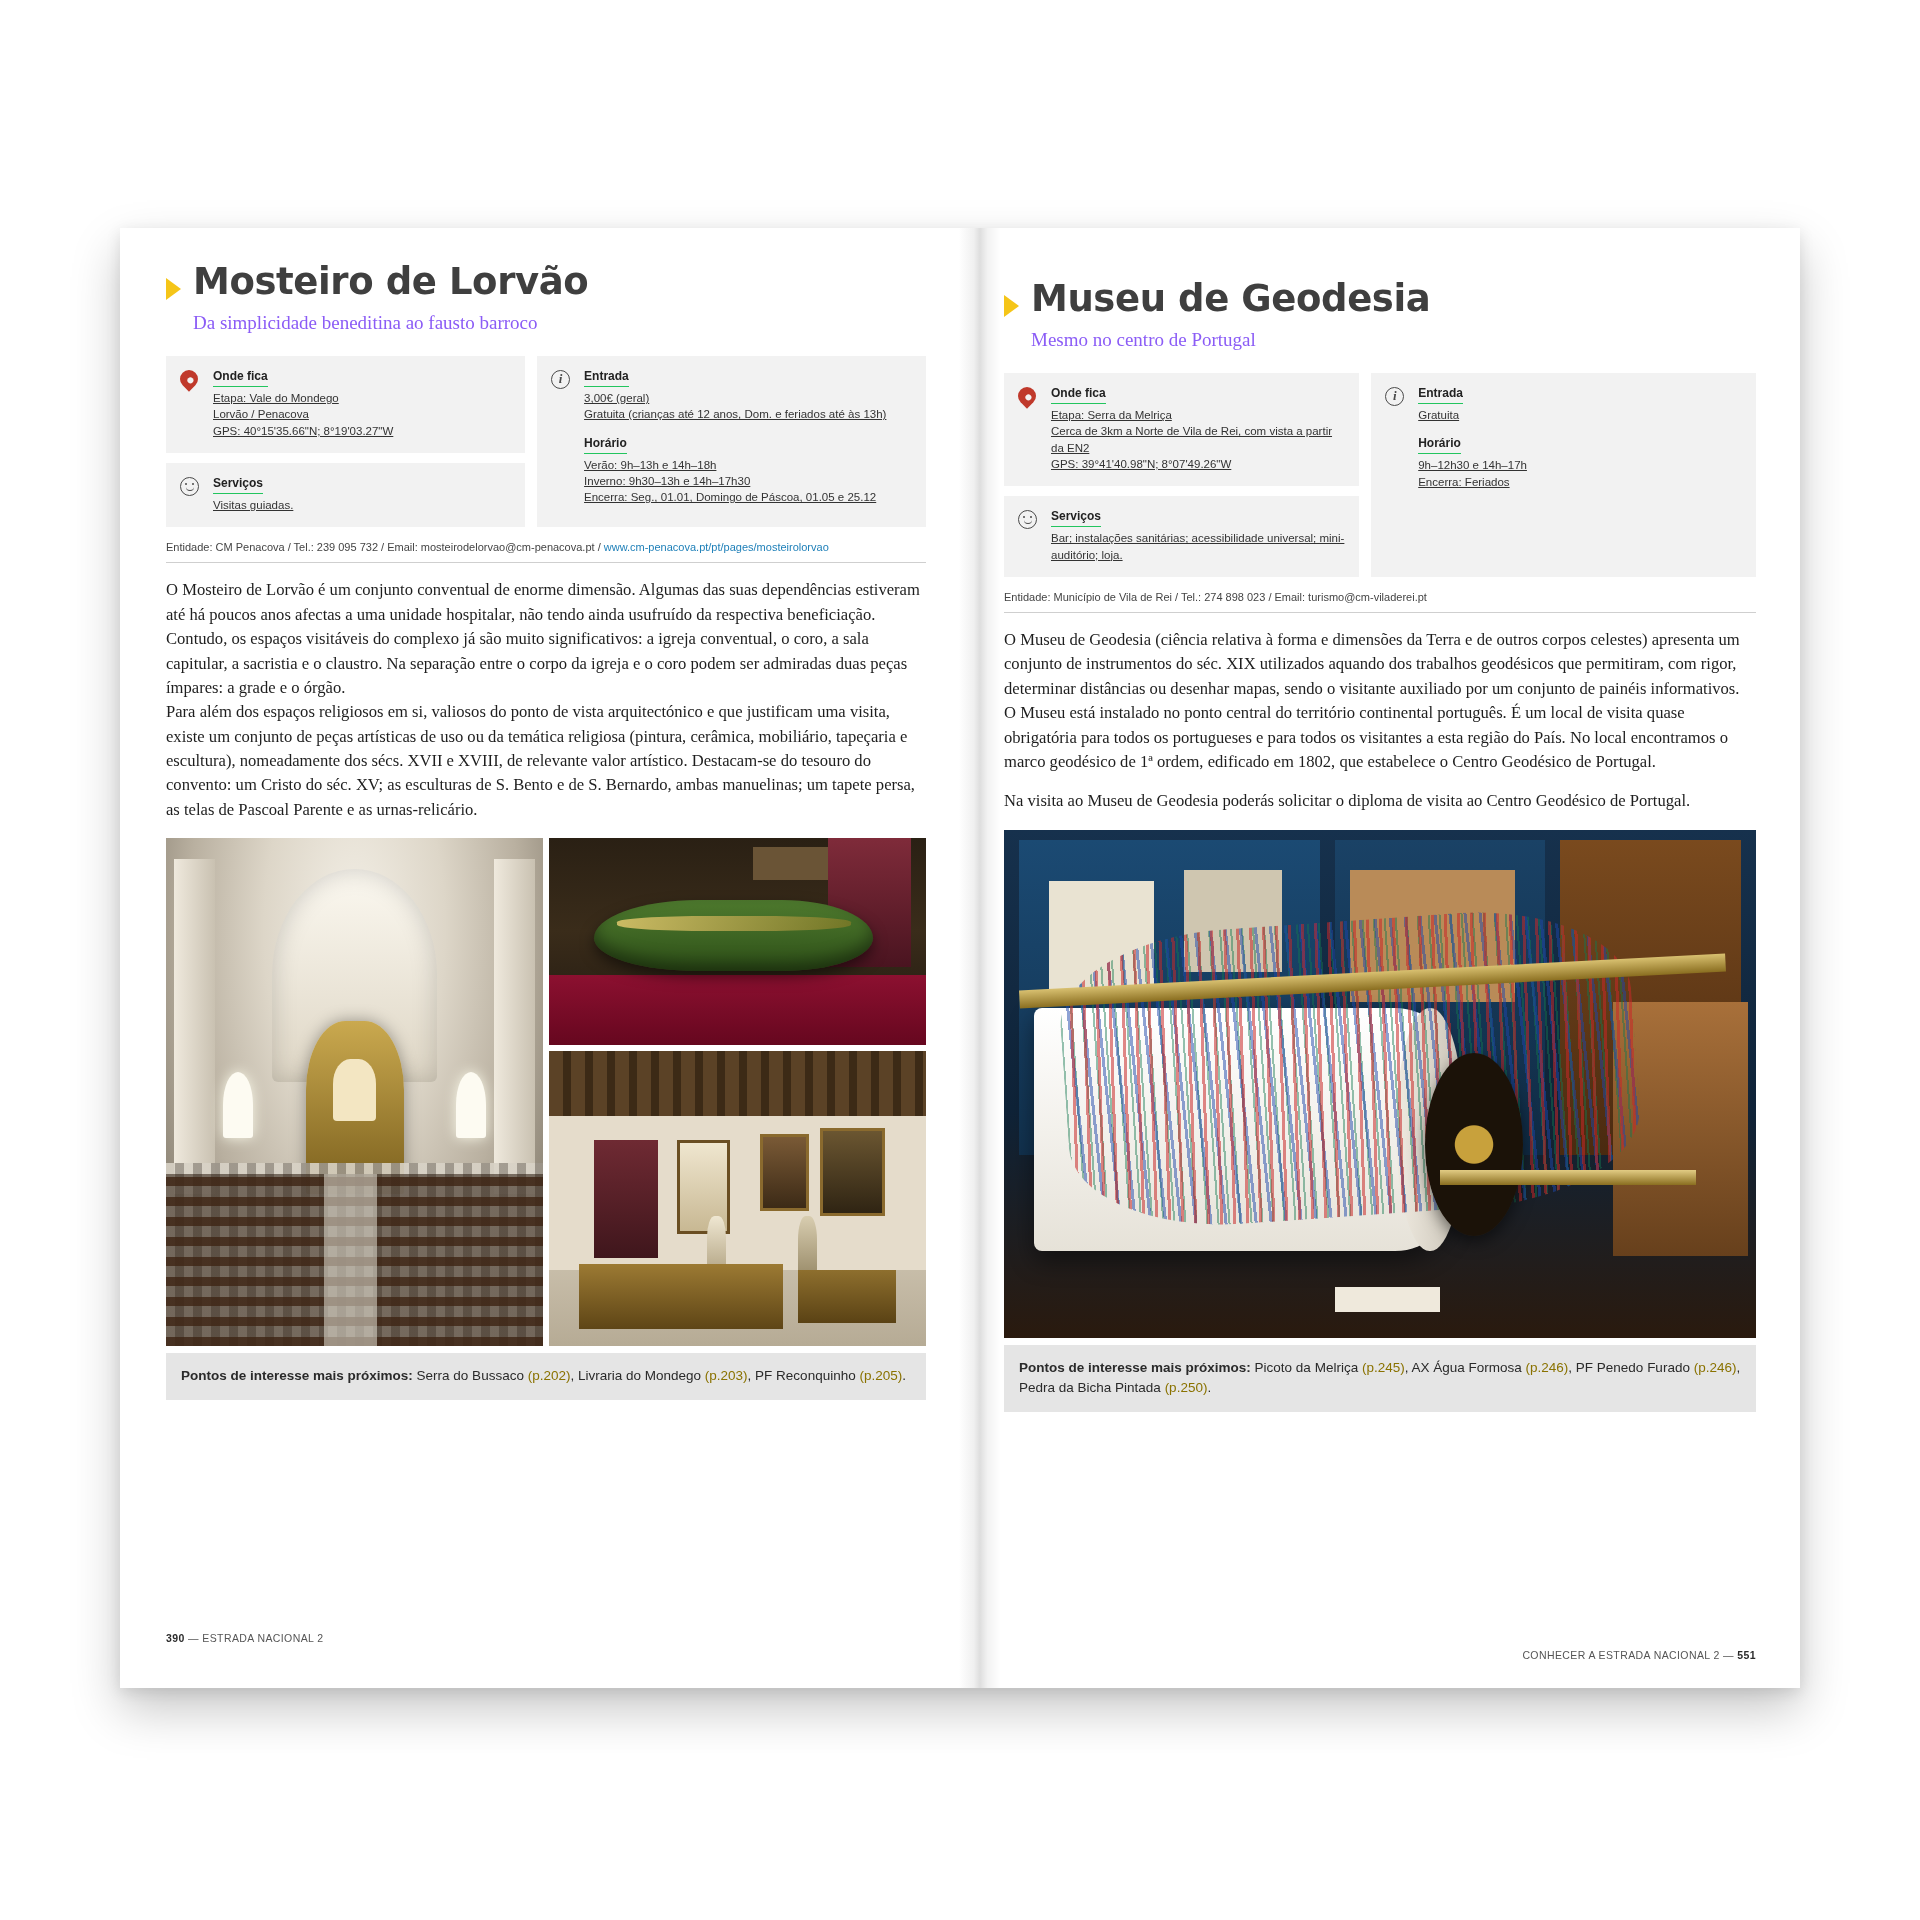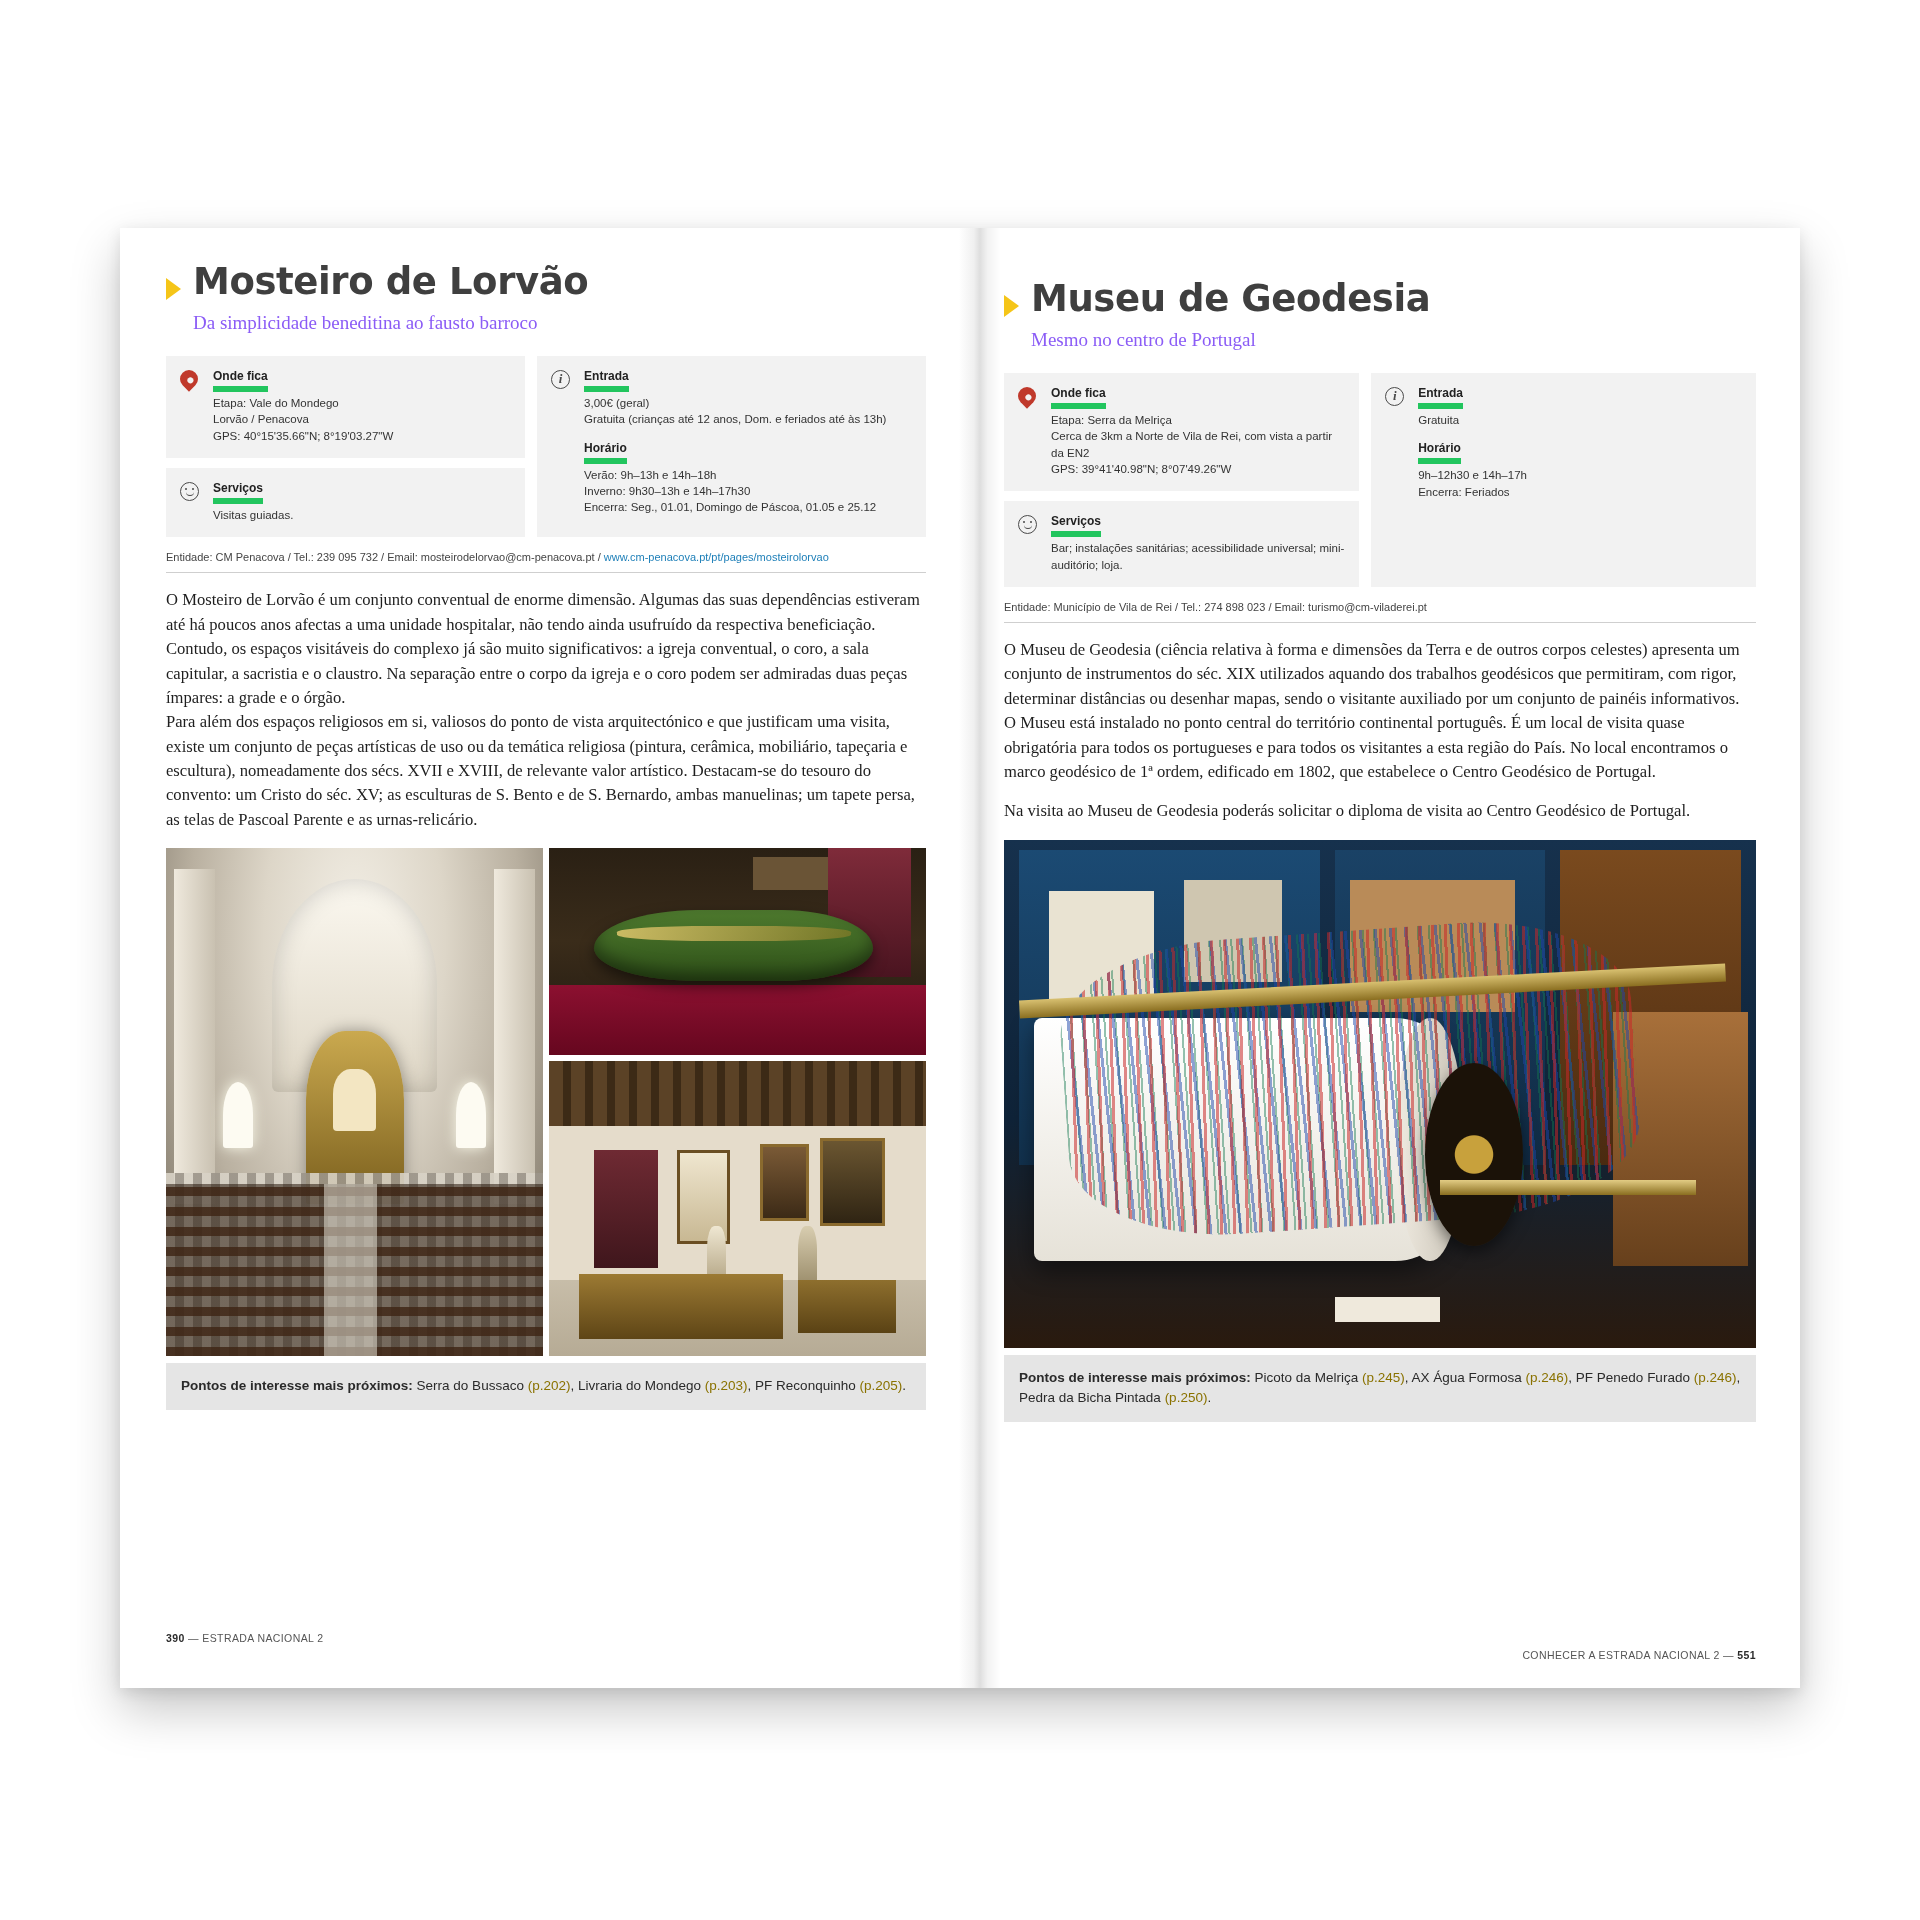--- a/index.html
+++ b/index.html
@@ -93,27 +93,27 @@
     gap: 11px;
     box-sizing: border-box;
   }
   .info-box.grow { flex: 1 1 auto; }
 
   .ibody { font-size: 11.5px; line-height: 1.42; color: #333; }
   .ihead {
     font-weight: bold;
     font-size: 12px;
     color: #222;
-    border-bottom: 6px solid #22c55e;
+    border-bottom: 1px solid #22c55e;
     display: inline-block;
     padding-bottom: 1px;
     margin-bottom: 3px;
   }
   .ihead.second { margin-top: 12px; }
-  .iline { display: block; }
+  .iline { display: block; text-decoration: underline; }
 
   .icon {
     flex: 0 0 auto;
     width: 22px;
     height: 26px;
     position: relative;
   }
   .pin {
     width: 18px; height: 18px;
     background: #C0392B;

